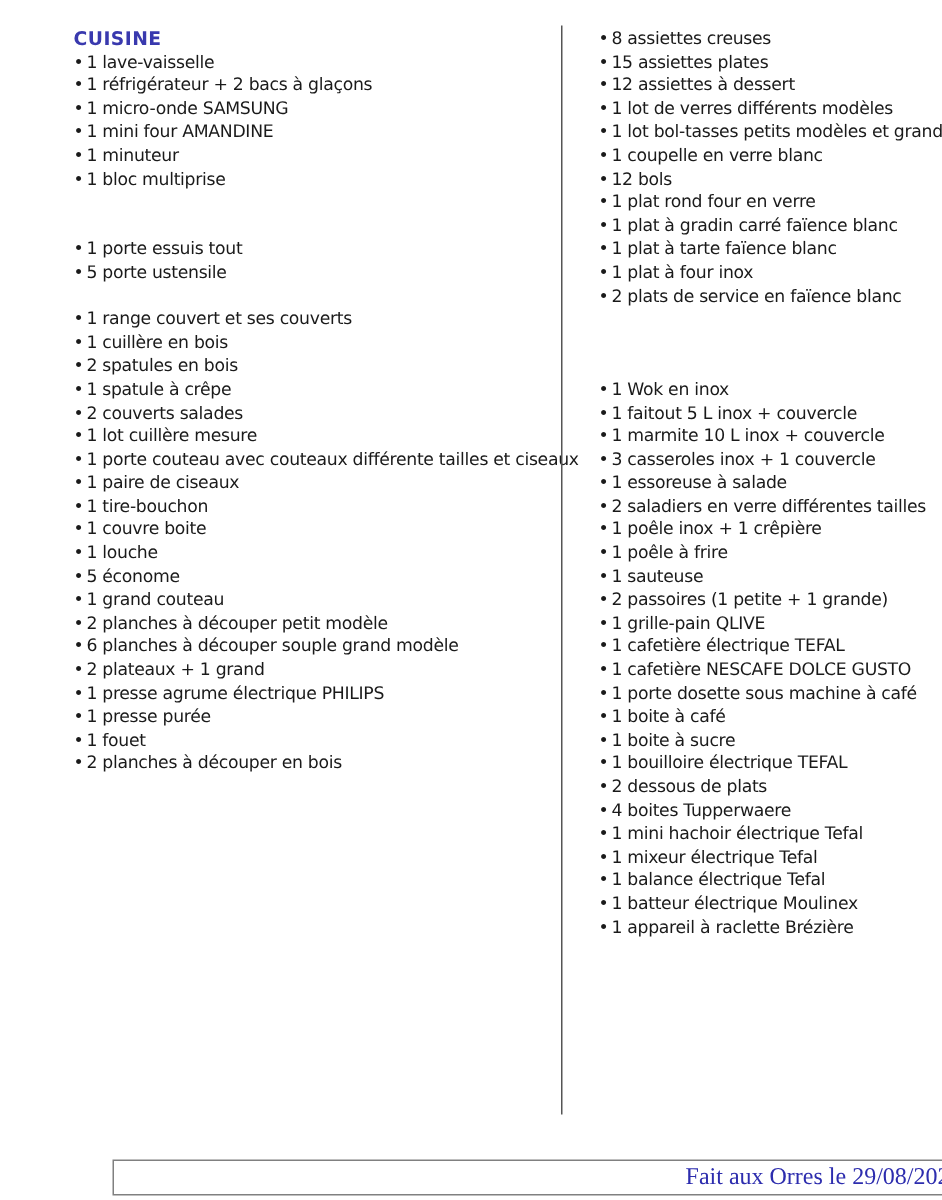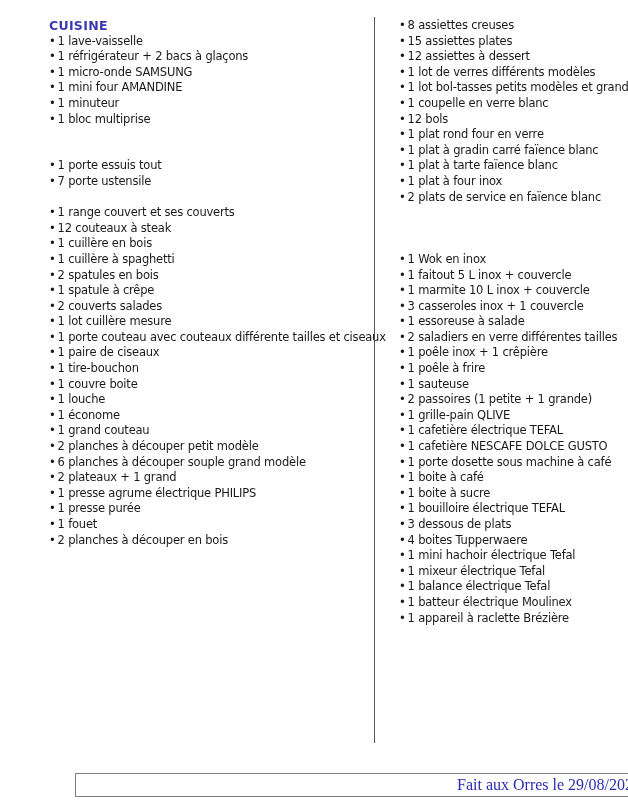--- a/index.html
+++ b/index.html
@@ -67,36 +67,34 @@
     <div class="heading">CUISINE</div>
     <div>
         <div class="item"><span class="bullet">•</span><span>1 lave-vaisselle</span></div>
         <div class="item"><span class="bullet">•</span><span>1 réfrigérateur + 2 bacs à glaçons</span></div>
         <div class="item"><span class="bullet">•</span><span>1 micro-onde SAMSUNG</span></div>
         <div class="item"><span class="bullet">•</span><span>1 mini four AMANDINE</span></div>
         <div class="item"><span class="bullet">•</span><span>1 minuteur</span></div>
         <div class="item"><span class="bullet">•</span><span>1 bloc multiprise</span></div>
         <div class="group-gap" style="height: 31.2px;"></div>
         <div class="item"><span class="bullet">•</span><span>1 porte essuis tout</span></div>
-        <div class="item"><span class="bullet">•</span><span>7 porte ustensile</span></div>
+        <div class="item"><span class="bullet">•</span><span>5 porte ustensile</span></div>
         <div class="group-gap" style="height: 15.6px;"></div>
         <div class="item"><span class="bullet">•</span><span>1 range couvert et ses couverts</span></div>
-        <div class="item"><span class="bullet">•</span><span>12 couteaux à steak</span></div>
         <div class="item"><span class="bullet">•</span><span>1 cuillère en bois</span></div>
-        <div class="item"><span class="bullet">•</span><span>1 cuillère à spaghetti</span></div>
         <div class="item"><span class="bullet">•</span><span>2 spatules en bois</span></div>
         <div class="item"><span class="bullet">•</span><span>1 spatule à crêpe</span></div>
         <div class="item"><span class="bullet">•</span><span>2 couverts salades</span></div>
         <div class="item"><span class="bullet">•</span><span>1 lot cuillère mesure</span></div>
         <div class="item"><span class="bullet">•</span><span>1 porte couteau avec couteaux différente tailles et ciseaux</span></div>
         <div class="item"><span class="bullet">•</span><span>1 paire de ciseaux</span></div>
         <div class="item"><span class="bullet">•</span><span>1 tire-bouchon</span></div>
         <div class="item"><span class="bullet">•</span><span>1 couvre boite</span></div>
         <div class="item"><span class="bullet">•</span><span>1 louche</span></div>
-        <div class="item"><span class="bullet">•</span><span>1 économe</span></div>
+        <div class="item"><span class="bullet">•</span><span>5 économe</span></div>
         <div class="item"><span class="bullet">•</span><span>1 grand couteau</span></div>
         <div class="item"><span class="bullet">•</span><span>2 planches à découper petit modèle</span></div>
         <div class="item"><span class="bullet">•</span><span>6 planches à découper souple grand modèle</span></div>
         <div class="item"><span class="bullet">•</span><span>2 plateaux + 1 grand</span></div>
         <div class="item"><span class="bullet">•</span><span>1 presse agrume électrique PHILIPS</span></div>
         <div class="item"><span class="bullet">•</span><span>1 presse purée</span></div>
         <div class="item"><span class="bullet">•</span><span>1 fouet</span></div>
         <div class="item"><span class="bullet">•</span><span>2 planches à découper en bois</span></div>
       </div>
   </div>
@@ -128,21 +126,21 @@
         <div class="item"><span class="bullet">•</span><span>1 poêle à frire</span></div>
         <div class="item"><span class="bullet">•</span><span>1 sauteuse</span></div>
         <div class="item"><span class="bullet">•</span><span>2 passoires (1 petite + 1 grande)</span></div>
         <div class="item"><span class="bullet">•</span><span>1 grille-pain QLIVE</span></div>
         <div class="item"><span class="bullet">•</span><span>1 cafetière électrique TEFAL</span></div>
         <div class="item"><span class="bullet">•</span><span>1 cafetière NESCAFE DOLCE GUSTO</span></div>
         <div class="item"><span class="bullet">•</span><span>1 porte dosette sous machine à café</span></div>
         <div class="item"><span class="bullet">•</span><span>1 boite à café</span></div>
         <div class="item"><span class="bullet">•</span><span>1 boite à sucre</span></div>
         <div class="item"><span class="bullet">•</span><span>1 bouilloire électrique TEFAL</span></div>
-        <div class="item"><span class="bullet">•</span><span>3 dessous de plats</span></div>
+        <div class="item"><span class="bullet">•</span><span>2 dessous de plats</span></div>
         <div class="item"><span class="bullet">•</span><span>4 boites Tupperwaere</span></div>
         <div class="item"><span class="bullet">•</span><span>1 mini hachoir électrique Tefal</span></div>
         <div class="item"><span class="bullet">•</span><span>1 mixeur électrique Tefal</span></div>
         <div class="item"><span class="bullet">•</span><span>1 balance électrique Tefal</span></div>
         <div class="item"><span class="bullet">•</span><span>1 batteur électrique Moulinex</span></div>
         <div class="item"><span class="bullet">•</span><span>1 appareil à raclette Brézière</span></div>
       </div>
   </div>
 
   <div class="footer-box">

